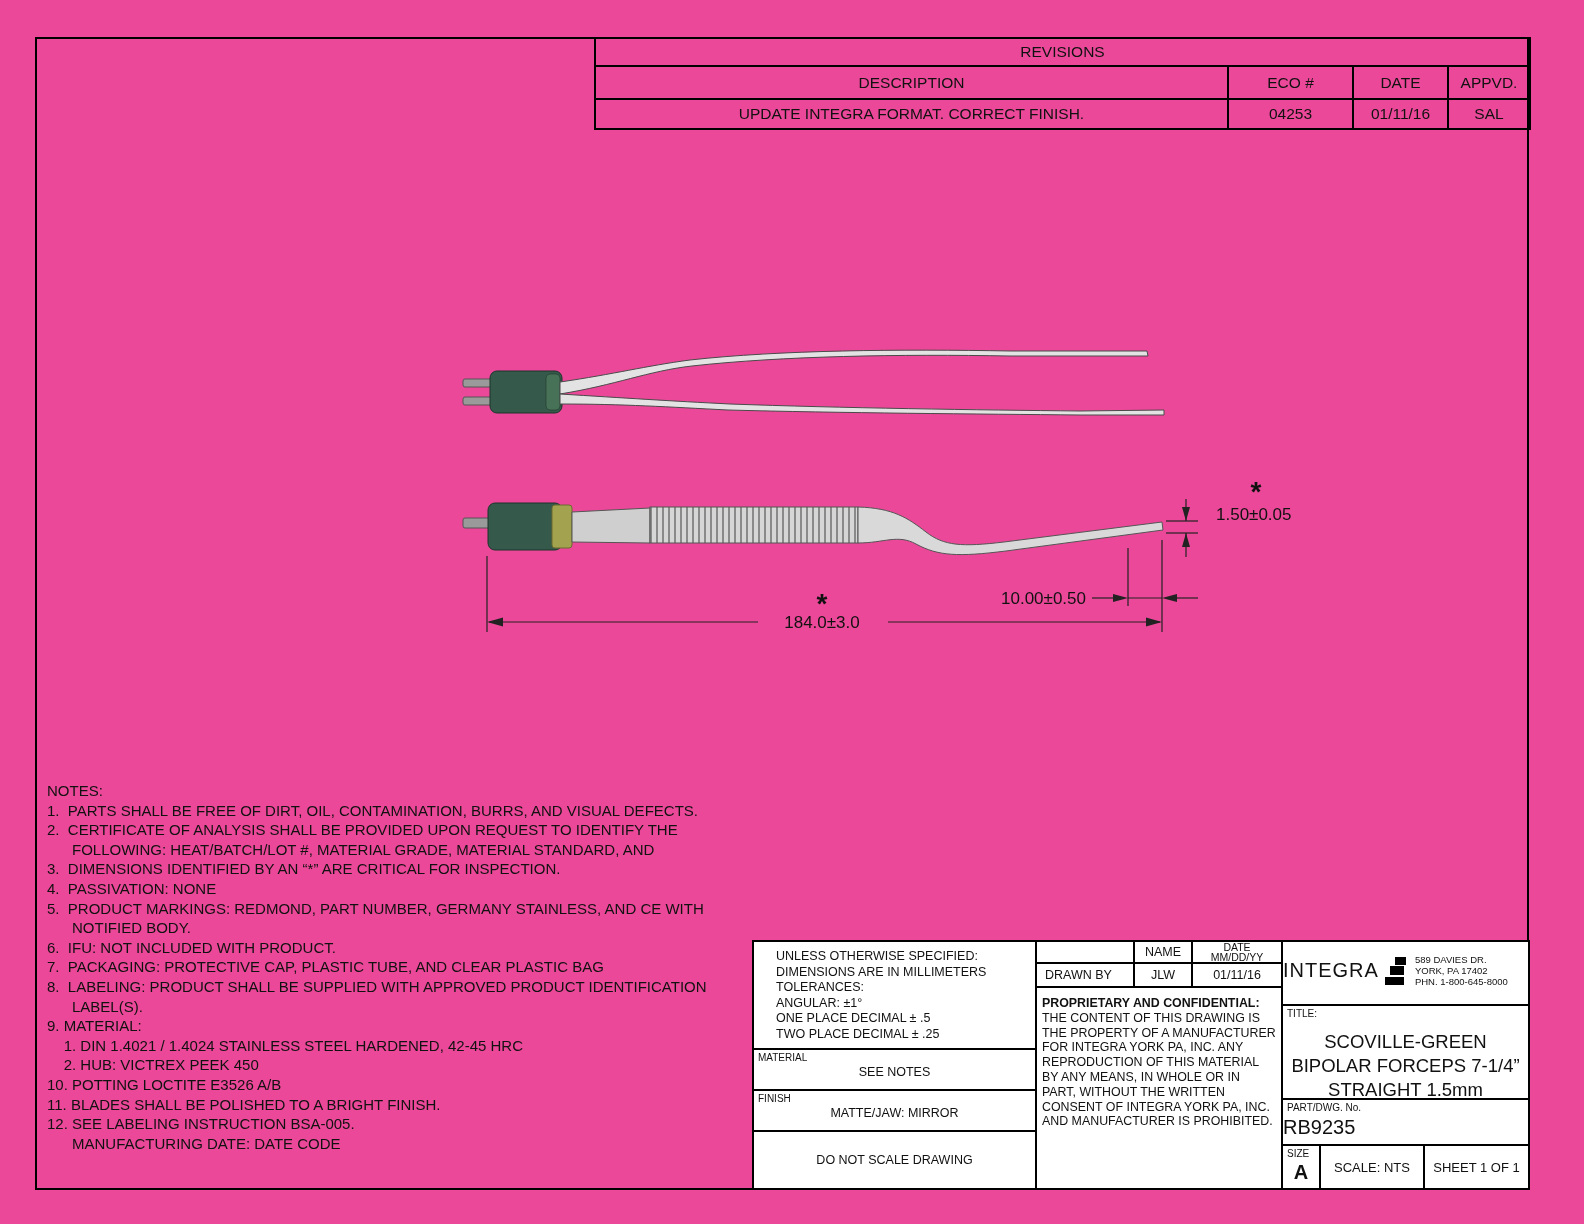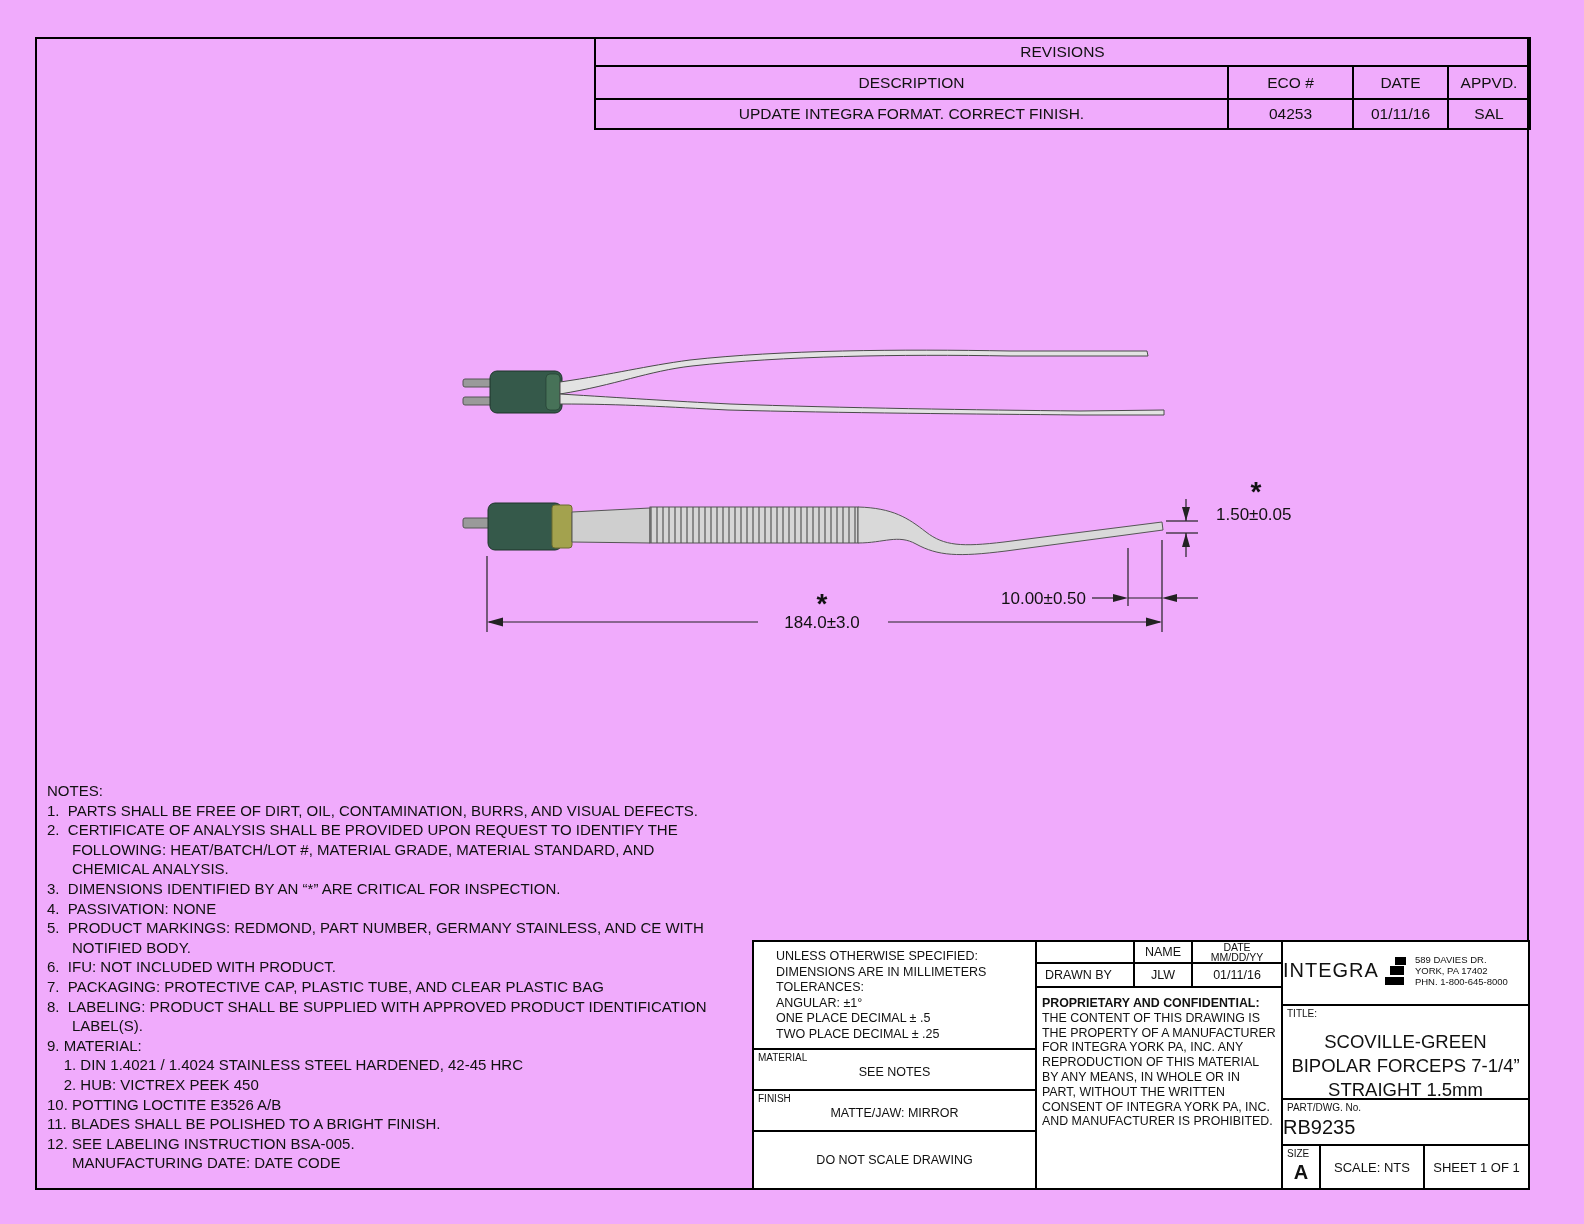--- a/index.html
+++ b/index.html
@@ -1,16 +1,16 @@
 <!DOCTYPE html>
 <html><head>
 <meta charset="utf-8">
 <style>
   html,body{margin:0;padding:0;background:#fff;}
-  .page{position:relative;width:1584px;height:1224px;background:#f0abfc;overflow:hidden;
+  .page{position:relative;width:1584px;height:1224px;background:#ec4899;overflow:hidden;
         font-family:"Liberation Sans", sans-serif;color:#111;}
   .sheet-border{position:absolute;left:35px;top:37px;width:1494px;height:1153px;
         border:2px solid #000;box-sizing:border-box;}
 
   
   .rev{position:absolute;left:594px;top:37px;width:937px;height:93px;border:2px solid #000;
        box-sizing:border-box;display:grid;grid-template-rows:28px 33px 1fr;font-size:15.5px;}
   .rev-title{display:flex;align-items:center;justify-content:center;border-bottom:2px solid #000;}
   .rev-row{display:grid;grid-template-columns:633px 125px 95px 1fr;}
   .rev-row.hdr{border-bottom:2px solid #000;}
@@ -133,21 +133,20 @@
       <text x="1256" y="501" font-size="28" font-weight="bold" text-anchor="middle">*</text>
       <text x="1216" y="520" font-size="17" text-anchor="start">1.50±0.05</text>
     </g>
   </svg>
 
   <div class="notes">
     <div class="note-line">NOTES:</div>
     <div class="note-line">1.  PARTS SHALL BE FREE OF DIRT, OIL, CONTAMINATION, BURRS, AND VISUAL DEFECTS.</div>
     <div class="note-line">2.  CERTIFICATE OF ANALYSIS SHALL BE PROVIDED UPON REQUEST TO IDENTIFY THE</div>
     <div class="note-line">      FOLLOWING: HEAT/BATCH/LOT #, MATERIAL GRADE, MATERIAL STANDARD, AND</div>
-    <div class="note-line">      CHEMICAL ANALYSIS.</div>
     <div class="note-line">3.  DIMENSIONS IDENTIFIED BY AN “*” ARE CRITICAL FOR INSPECTION.</div>
     <div class="note-line">4.  PASSIVATION: NONE</div>
     <div class="note-line">5.  PRODUCT MARKINGS: REDMOND, PART NUMBER, GERMANY STAINLESS, AND CE WITH</div>
     <div class="note-line">      NOTIFIED BODY.</div>
     <div class="note-line">6.  IFU: NOT INCLUDED WITH PRODUCT.</div>
     <div class="note-line">7.  PACKAGING: PROTECTIVE CAP, PLASTIC TUBE, AND CLEAR PLASTIC BAG</div>
     <div class="note-line">8.  LABELING: PRODUCT SHALL BE SUPPLIED WITH APPROVED PRODUCT IDENTIFICATION</div>
     <div class="note-line">      LABEL(S).</div>
     <div class="note-line">9. MATERIAL:</div>
     <div class="note-line">    1. DIN 1.4021 / 1.4024 STAINLESS STEEL HARDENED, 42-45 HRC</div>

